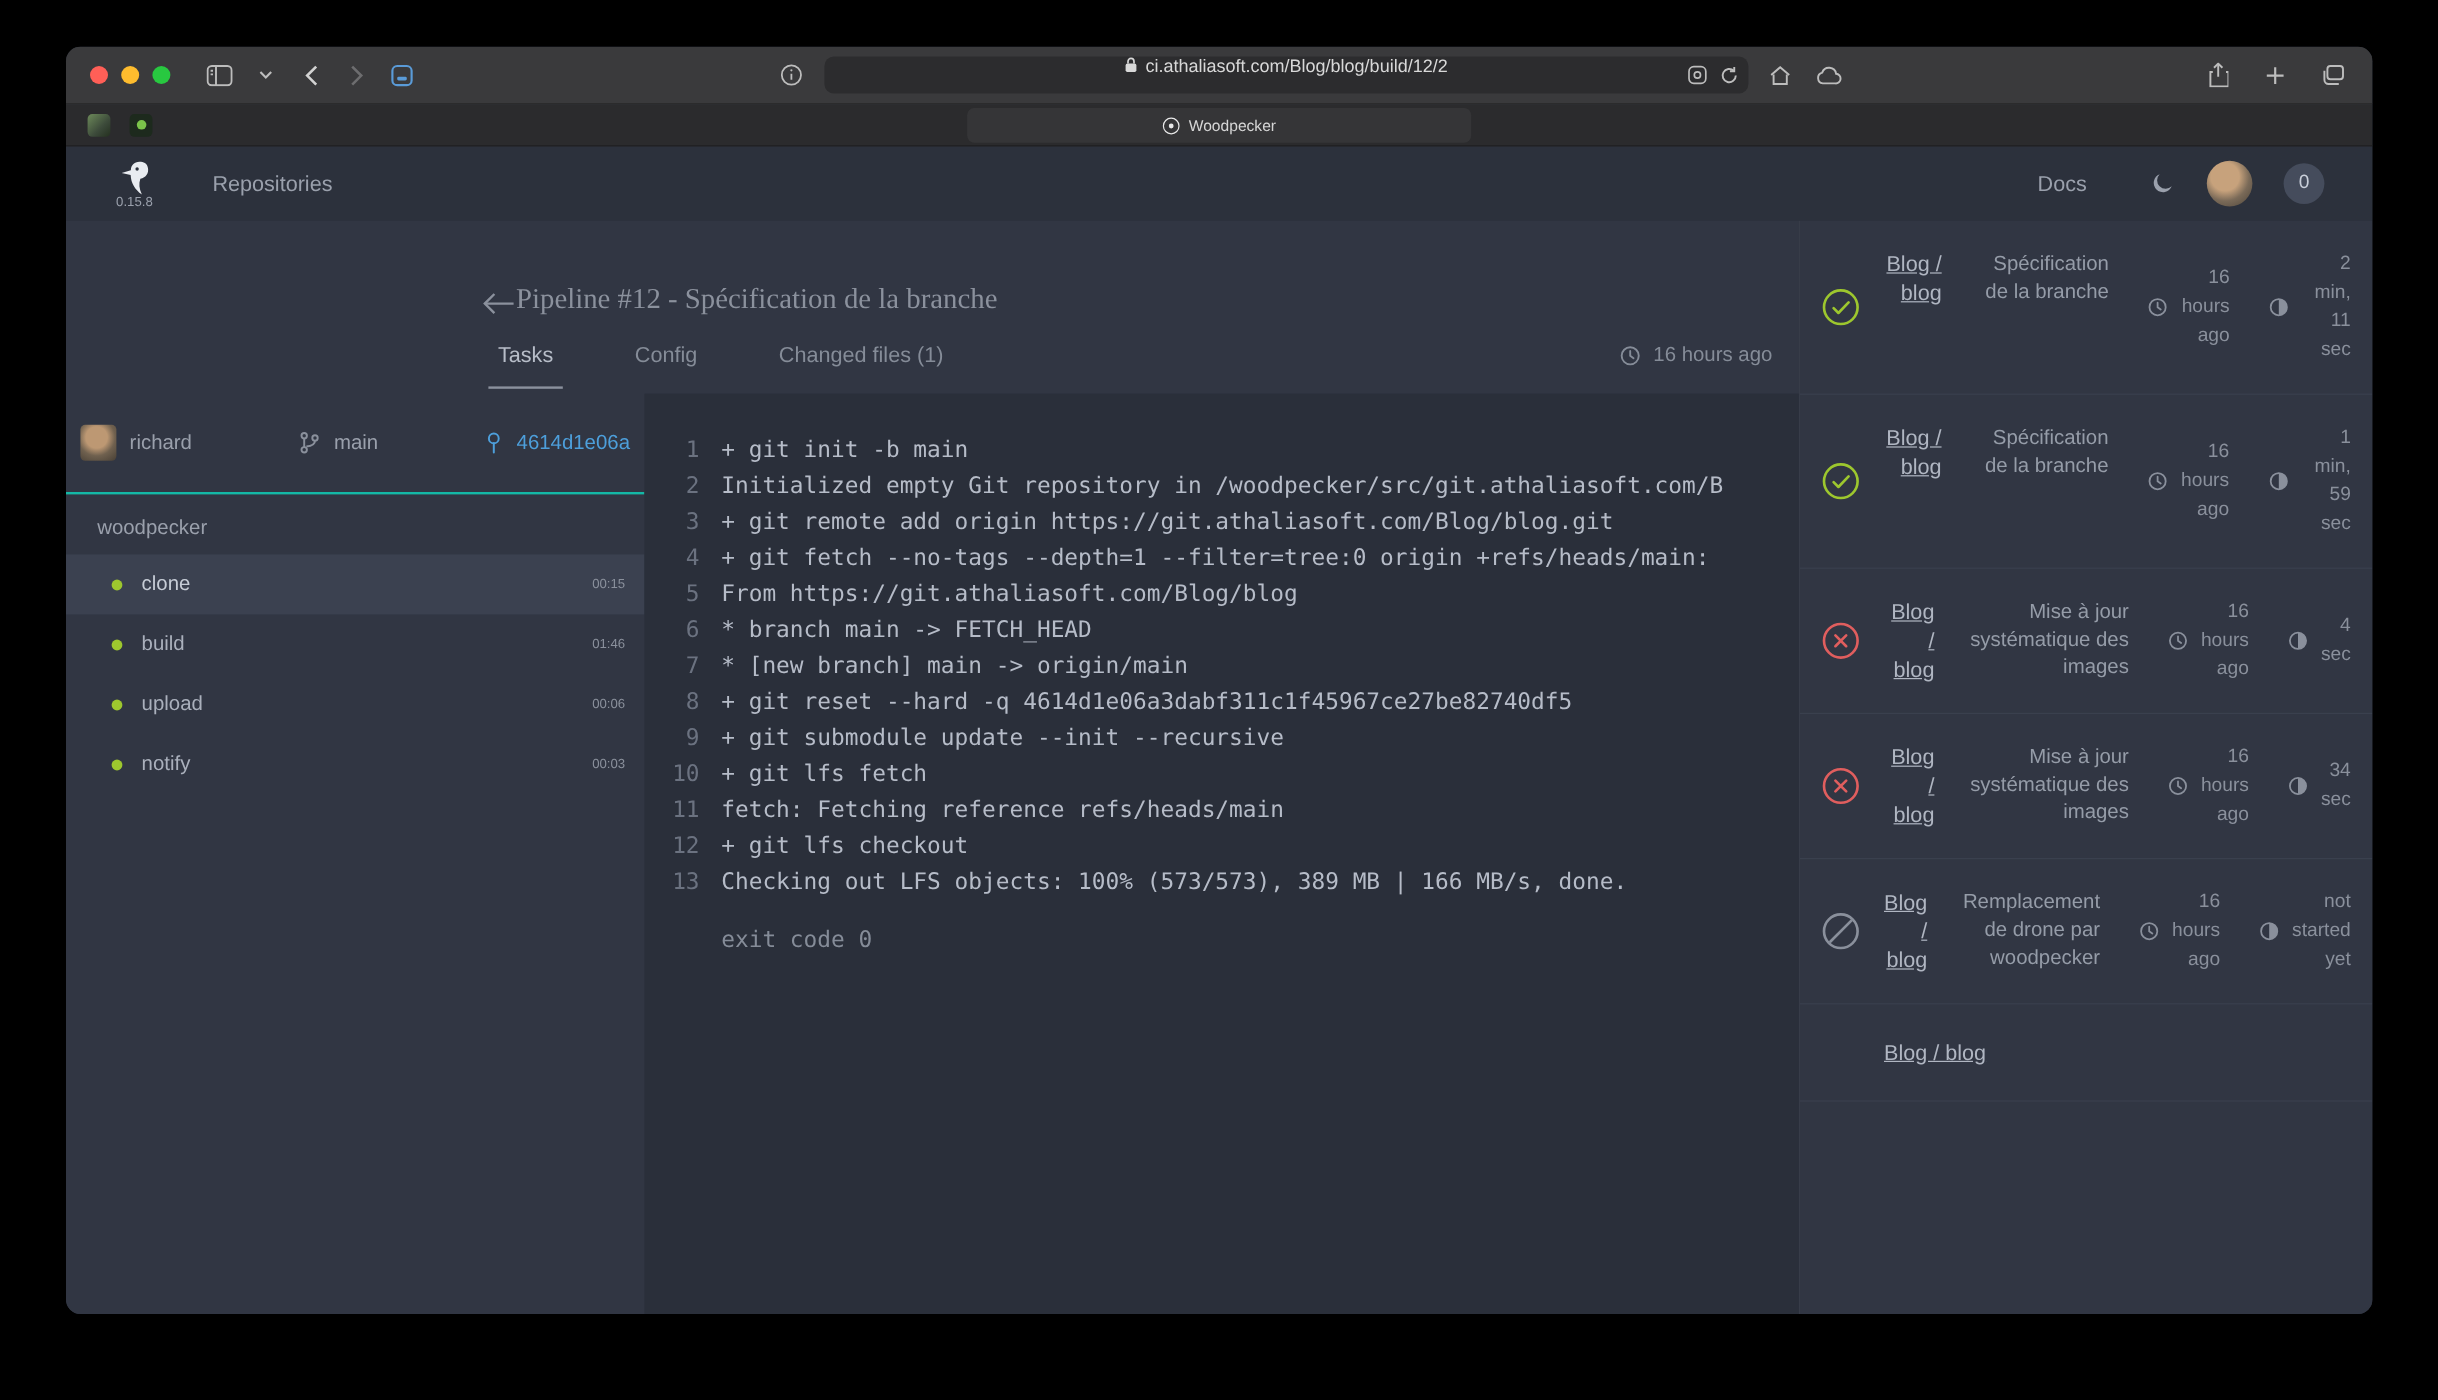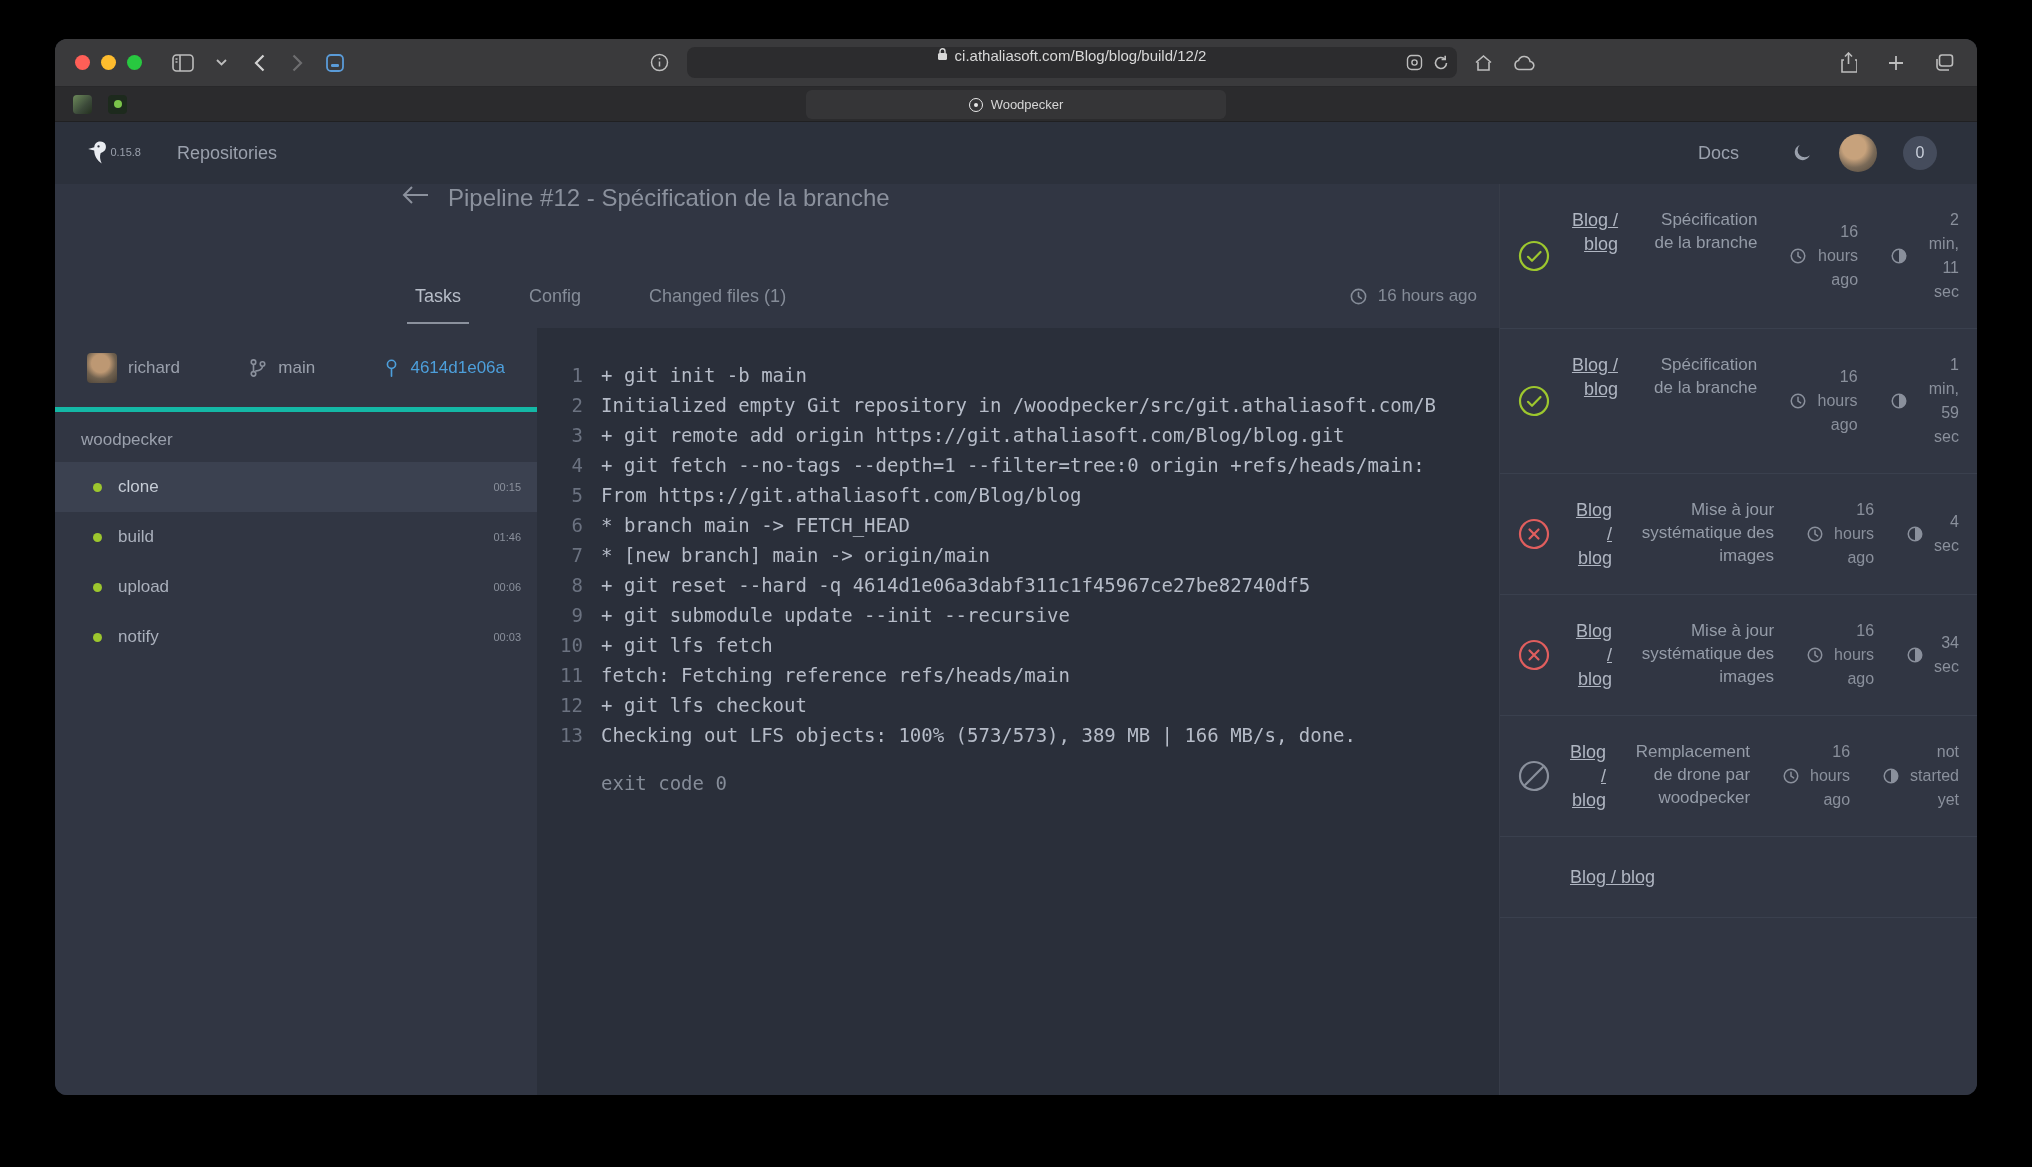--- a/index.html
+++ b/index.html
@@ -39,56 +39,56 @@
                 height:29px; width:420px; background:rgba(255,255,255,0.05); border-radius:6px;
                 display:flex; align-items:center; justify-content:center; gap:8px;
                 color:#d6d6d6; font-size:13px; }
   .fav-dot { width:14px; height:14px; border-radius:50%; border:1.5px solid #e8e8e8;
              display:flex; align-items:center; justify-content:center; }
   .fav-dot i { width:4px; height:4px; border-radius:50%; background:#e8e8e8; }
 
   
   .app-header { height:62px; flex:none; background:#2c313c; display:flex; align-items:center;
                 padding:0 40px 0 28px; }
-  .logo-box { display:flex; align-items:center; width:58px; }
+  .logo-box { display:flex; flex-direction:column; align-items:center; width:58px; }
   .logo-box svg { display:block; }
   .version { font-size:11px; color:#9aa0ac; margin-top:-3px; }
   .nav-repos { margin-left:36px; font-size:18px; color:#9aa0ac; cursor:pointer; }
   .hdr-spacer { flex:1; }
   .hdr-right { display:flex; align-items:center; gap:26px; }
   .docs-link { font-size:18px; color:#9aa0ac; cursor:pointer; margin-right:26px; }
   .avatar { width:38px; height:38px; border-radius:50%;
             background:radial-gradient(circle at 40% 35%, #c7a27c 0 35%, #7a6a58 60%, #4a4238 100%); }
   .badge-0 { width:34px; height:34px; border-radius:50%; background:#454c5c; color:#c9cfda;
              font-size:16px; display:flex; align-items:center; justify-content:center; }
 
   
   .app-body { flex:1; display:flex; min-height:0; background:#313643; }
   .main-col { flex:1; display:flex; flex-direction:column; min-width:0; }
 
-  .pheader { height:80px; flex:none; display:flex; align-items:flex-start; padding-left:345px;
-             gap:18px; color:#8b919d; }
+  .pheader { height:80px; flex:none; display:flex; align-items:flex-end; padding-left:345px;
+             color:#8b919d;font-family:Liberation Serif, serif; }
   .pheader .back { cursor:pointer; display:flex; }
   .ptitle { font-size:24px; color:#8b919d; }
 
   .ptabs { height:64px; flex:none; display:flex; align-items:center; padding-left:360px;
            gap:68px; font-size:18px; color:#858c98; position:relative; }
   .ptab { position:relative; cursor:pointer; }
   .ptab.active { color:#b7bdc8; }
   .ptab.active::after { content:""; position:absolute; left:-8px; right:-8px; bottom:-17px;
                         height:2px; background:#8b919d; }
   .time-right { position:absolute; right:22px; top:50%; transform:translateY(-50%);
                 display:flex; align-items:center; gap:10px; color:#858c98; font-size:17px; }
 
   .content-row { flex:1; display:flex; min-height:0; }
 
   
   .task-panel { width:482px; flex:none; display:flex; flex-direction:column; }
   .meta-row { height:84px; flex:none; display:flex; align-items:center;
-              justify-content:space-between; padding:0 32px; border-bottom:5px solid #14b8a6; }
+              justify-content:space-between; padding:0 12px; border-bottom:2px solid #14b8a6; }
   .meta-g { display:flex; align-items:center; gap:11px; color:#9aa0ac; font-size:17px; }
   .avatar-sm { width:30px; height:30px; border-radius:4px;
                background:radial-gradient(circle at 45% 35%, #bd9873 0 35%, #70614f 60%, #473f35 100%); }
   .commit-link { color:#4d9fdb; font-size:17px; text-decoration:none; cursor:pointer; }
   .group-label { margin:18px 0 12px 26px; color:#9aa0ac; font-size:17px; }
   .task-row { height:50px; flex:none; display:flex; align-items:center;
               padding:0 16px 0 38px; gap:16px; color:#aab0bc; font-size:17px; cursor:pointer; }
   .task-row.selected { background:#3b4150; color:#c6ccd6; }
   .dot { width:9px; height:9px; border-radius:50%; flex:none; }
   .task-time { margin-left:auto; color:#8a909c; font-size:11px; }

